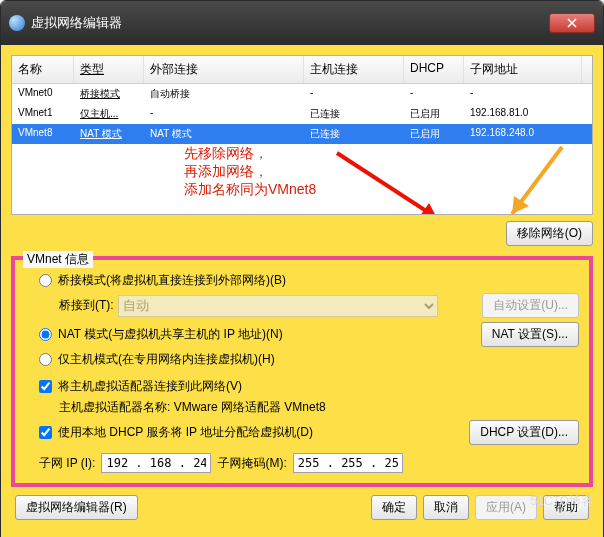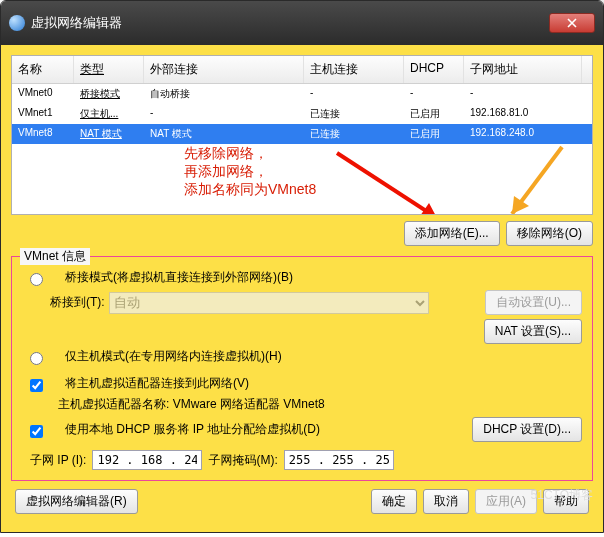--- a/index.html
+++ b/index.html
@@ -22,26 +22,26 @@
   .c-host { width:100px; }
   .c-dhcp { width:60px; }
   .c-subnet { width:118px; }
   .blank { height:70px; position:relative; }
   .ann { position:absolute; left:172px; top:0px; color:#d81e06; font-size:14px; line-height:18px; }
   .arrow-red { position:absolute; left:320px; top:4px; width:120px; height:80px; pointer-events:none; }
   .arrow-orange { position:absolute; left:440px; top:0px; width:120px; height:80px; pointer-events:none; }
   .btnrow { display:flex; justify-content:flex-end; gap:6px; padding:6px 0 2px 0; }
   .btn { background:linear-gradient(to bottom,#fdfdfd,#e4e4e4); border:1px solid #9a9a9a; border-radius:3px; padding:3px 10px; font-size:12px; cursor:pointer; }
   .btn:disabled { color:#9a9a9a; border-color:#c5c5c5; background:#f4f4f4; }
-  .group { border:1px solid #ec4899; margin-top:8px; padding:8px 10px 10px 18px; position:relative; }
+  .group { border:4px solid #ec4899; margin-top:8px; padding:8px 10px 10px 24px; position:relative; }
   .group-title { position:absolute; top:-9px; left:8px; background:#f7f7f7; padding:0 4px; font-size:12px; }
   .optrow { display:flex; align-items:center; margin:4px 0; gap:4px; }
-  .optrow > label { display:flex; align-items:flex-end; gap:20px; }
+  .optrow > label { display:flex; align-items:center; gap:4px; }
   .optrow .spacer { flex:1; }
-  .sublabel { margin-left:28px; font-size:12px; }
+  .sublabel { margin-left:20px; font-size:12px; }
   select.combo { width:320px; height:22px; border:1px solid #c0c0c0; background:#f0f0f0; color:#888; }
   .iprow { display:flex; align-items:center; gap:6px; margin-top:8px; }
   .ipf { border:1px solid #a0a0b0; background:#fff; padding:2px 4px; font-family:Consolas,monospace; font-size:12px; width:110px; text-align:center; }
   .bottombar { display:flex; align-items:center; gap:6px; padding:8px 4px; }
   .bottombar .spacer { flex:1; }
   input[type=radio], input[type=checkbox] { margin:0 2px 0 0; }
   .watermark { position:absolute; right:10px; bottom:28px; color:#ddd; font-size:12px; pointer-events:none; }
 </style>
 </head>
 <body>
@@ -102,21 +102,20 @@
           <polygon points="105,70 88,68 97,55" fill="#e10"></polygon>
         </svg>
         <svg class="arrow-orange" viewBox="0 0 120 80">
           <line x1="110" y1="3" x2="60" y2="70" stroke="#f5a623" stroke-width="4"></line>
           <polygon points="60,70 62,52 77,62" fill="#f5a623"></polygon>
         </svg>
       </div>
     </div>
 
     <div class="btnrow">
-      <button class="btn">添加网络(E)...</button>
       <button class="btn">移除网络(O)</button>
     </div>
 
     <div class="group">
       <div class="group-title">VMnet 信息</div>
 
       <div class="optrow">
         <label>
           <input type="radio" name="mode" style="">
           <span>桥接模式(将虚拟机直接连接到外部网络)(B)</span>
@@ -125,20 +124,24 @@
       <div class="optrow" style="margin-left:20px;">
         <span>桥接到(T):</span>
         <select class="combo" disabled="">
           <option>自动</option>
         </select>
         <div class="spacer"></div>
         <button class="btn" disabled="">自动设置(U)...</button>
       </div>
 
       <div class="optrow">
+        <label>
+          <input type="radio" name="mode" checked="" style="">
+          <span>NAT 模式(与虚拟机共享主机的 IP 地址)(N)</span>
+        </label>
         <div class="spacer"></div>
         <button class="btn">NAT 设置(S)...</button>
       </div>
 
       <div class="optrow">
         <label>
           <input type="radio" name="mode" style="">
           <span>仅主机模式(在专用网络内连接虚拟机)(H)</span>
         </label>
       </div>

